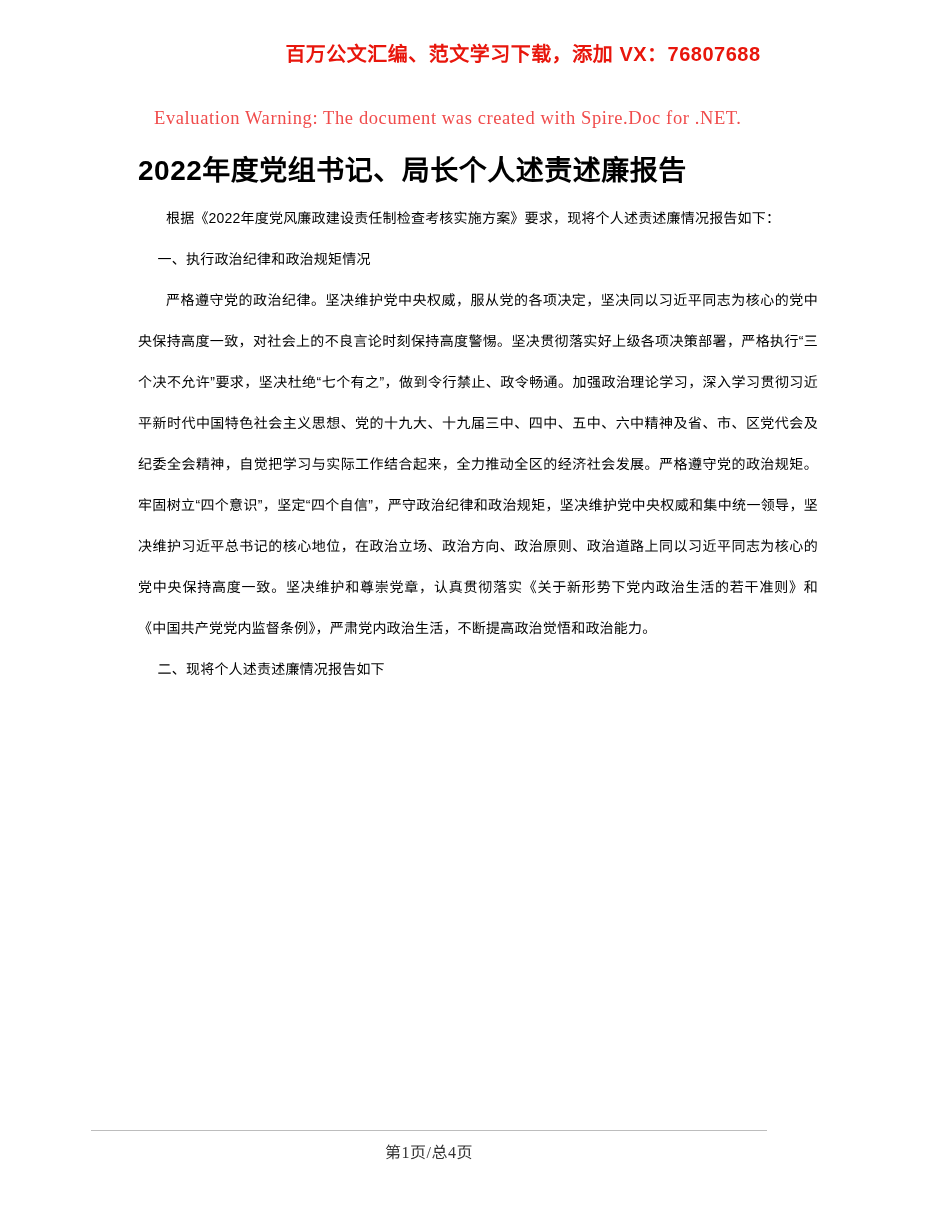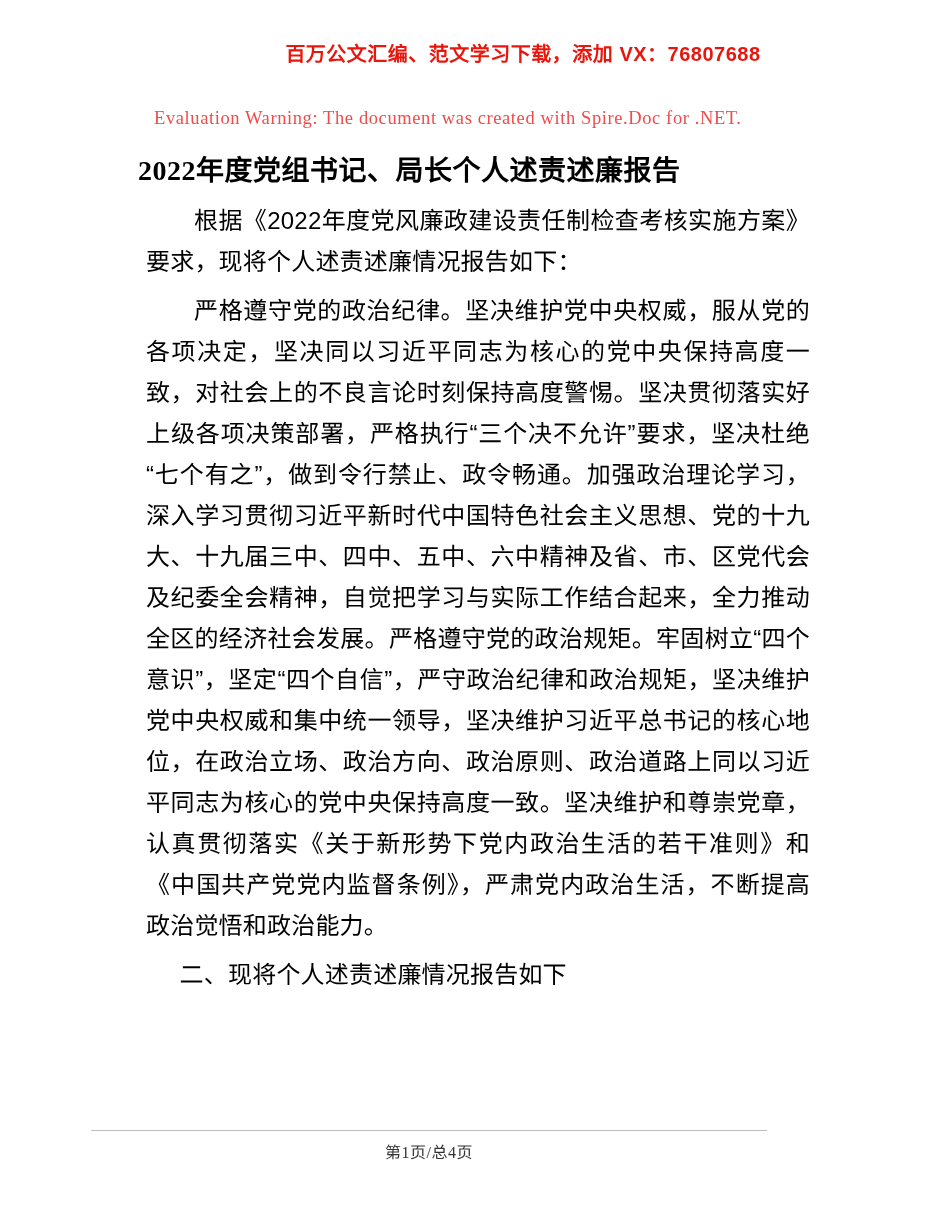--- a/index.html
+++ b/index.html
@@ -48,27 +48,26 @@
     width: 680px;
   }
   .doc-title {
     font-size: 28px;
     font-weight: bold;
     color: #000000;
     line-height: 1.5;
     margin: 0 0 6px 0;
     text-align: left;
     letter-spacing: 0.5px;
-    font-family: Liberation Serif, serif;
   }
   .para {
-    font-size: 24px;
+    font-size: 14px;
     color: #000000;
     line-height: 41px;
-    margin: 8px;
+    margin: 0;
     text-align: justify;
     text-justify: inter-ideograph;
     text-indent: 2em;
     letter-spacing: 0.2px;
   }
   .para.heading {
     text-indent: 1.4em;
   }
   .footer {
     position: absolute;
@@ -96,20 +95,21 @@
 
   <div class="ad-banner">百万公文汇编、范文学习下载，添加 VX：76807688</div>
 
   <div class="eval-warning">Evaluation Warning: The document was created with Spire.Doc for .NET.</div>
 
   <div class="doc-body">
     <h1 class="doc-title">2022年度党组书记、局长个人述责述廉报告</h1>
 
     <p class="para">根据《2022年度党风廉政建设责任制检查考核实施方案》要求，现将个人述责述廉情况报告如下：</p>
 
+    <p class="para heading">一、执行政治纪律和政治规矩情况</p>
 
     <p class="para">严格遵守党的政治纪律。坚决维护党中央权威，服从党的各项决定，坚决同以习近平同志为核心的党中央保持高度一致，对社会上的不良言论时刻保持高度警惕。坚决贯彻落实好上级各项决策部署，严格执行“三个决不允许”要求，坚决杜绝“七个有之”，做到令行禁止、政令畅通。加强政治理论学习，深入学习贯彻习近平新时代中国特色社会主义思想、党的十九大、十九届三中、四中、五中、六中精神及省、市、区党代会及纪委全会精神，自觉把学习与实际工作结合起来，全力推动全区的经济社会发展。严格遵守党的政治规矩。牢固树立“四个意识”，坚定“四个自信”，严守政治纪律和政治规矩，坚决维护党中央权威和集中统一领导，坚决维护习近平总书记的核心地位，在政治立场、政治方向、政治原则、政治道路上同以习近平同志为核心的党中央保持高度一致。坚决维护和尊崇党章，认真贯彻落实《关于新形势下党内政治生活的若干准则》和《中国共产党党内监督条例》，严肃党内政治生活，不断提高政治觉悟和政治能力。</p>
 
     <p class="para heading">二、现将个人述责述廉情况报告如下</p>
   </div>
 
   <div class="footer">
     <div class="footer-rule"></div>
     <div class="footer-text">第1页/总4页</div>
   </div>

